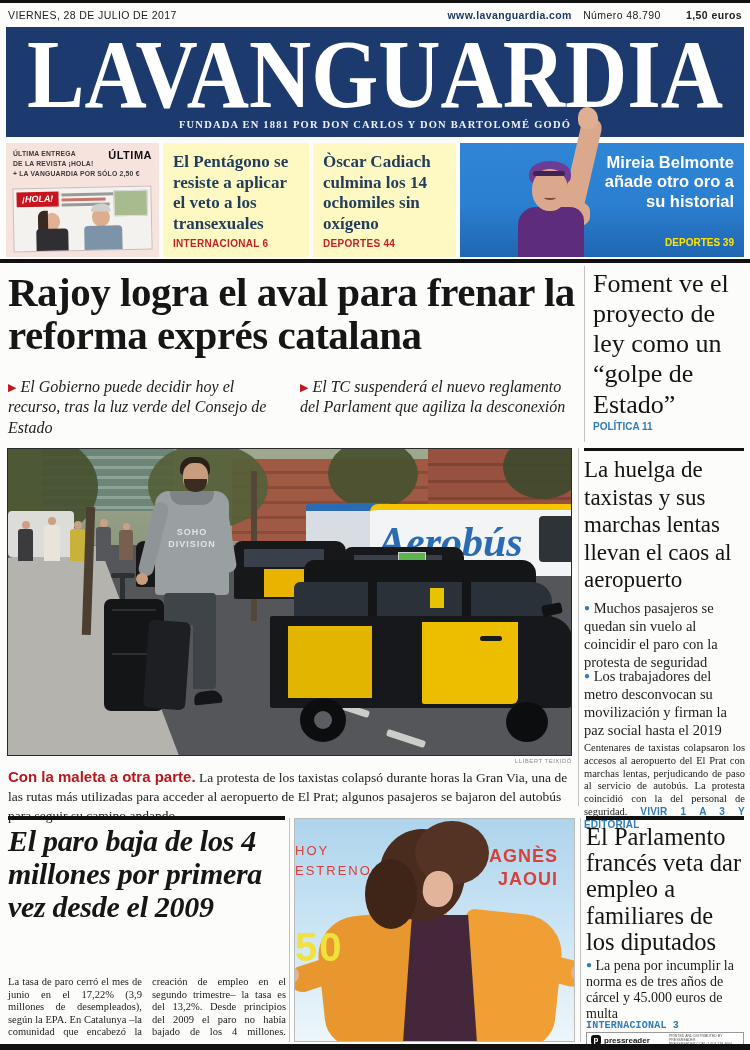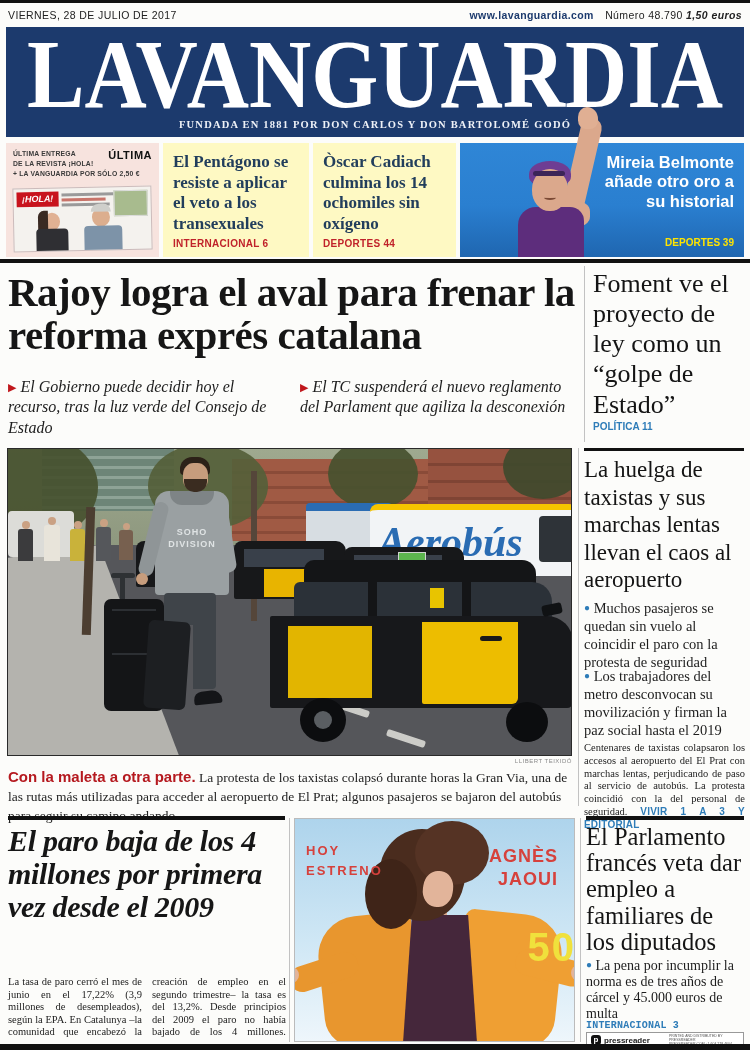--- a/index.html
+++ b/index.html
@@ -14,21 +14,21 @@
   .abs { position:absolute; }
 
   
   #top-rule { left:0; top:0; width:750px; height:3px; background:#111; }
   #topbar { left:8px; top:6px; width:734px; height:18px; font-size:10.5px; color:#222;
             letter-spacing:.4px; }
   #tb-date { position:absolute; left:0; top:3px; }
   #tb-right { position:absolute; right:0; top:3px; }
   #tb-web { color:#1c3a6d; font-weight:bold; }
   #tb-issue { margin-left:8px; }
-  #tb-price { margin-left:0; font-weight:bold;font-style:italic; }
+  #tb-price { margin-left:22px; font-weight:bold; }
 
   
   #masthead { left:6px; top:27px; width:738px; height:110px; background:#1c3a6d; }
   #mast-svg { position:absolute; left:0; top:4px; }
   #mast-svg text { font-family:"Liberation Serif","DejaVu Serif",serif; font-weight:bold;
                    font-size:97px; fill:#ffffff; }
   #mast-founded { position:absolute; left:0; bottom:7px; width:100%; text-align:center;
                   color:#eef1f7; font-size:10.5px; font-weight:bold; letter-spacing:1.2px; }
 
   
@@ -201,25 +201,25 @@
             clip-path:polygon(12% 0,88% 0,100% 100%,0 100%); }
   .cn-card-l { left:26px; top:96px; width:96px; height:130px; background:#e8962e;
                border-radius:40px 10px 0 30px; transform:rotate(-6deg); }
   .cn-card-r { left:164px; top:94px; width:100px; height:132px; background:#ef9f33;
                border-radius:10px 40px 30px 0; transform:rotate(6deg); }
   .cn-arm-l { left:-6px; top:140px; width:70px; height:26px; background:#e8962e;
               border-radius:12px; transform:rotate(-18deg); }
   .cn-arm-r { left:220px; top:136px; width:70px; height:26px; background:#ef9f33;
               border-radius:12px; transform:rotate(14deg); }
   .cn-hand { background:#e2b49a; border-radius:50%; }
-  #cine-tag { left:11px; top:22px; font-family:"Liberation Sans",sans-serif; font-weight:bold;
+  #cine-tag { left:0; top:22px; font-family:"Liberation Sans",sans-serif; font-weight:normal;
               font-size:13px; line-height:1.5; color:#d6413c; letter-spacing:2px; }
   #cine-actress { right:16px; top:26px; text-align:right; font-family:"Liberation Sans",sans-serif;
               font-weight:bold; font-size:18px; line-height:1.25; color:#d6413c; letter-spacing:1px; }
-  #cine-t1 { left:0; top:106px; width:281px; text-align:right;
+  #cine-t1 { left:0; top:106px; width:281px; text-align:left;
              font-family:"Liberation Sans",sans-serif; font-weight:bold; font-size:40px;
              color:#f0e13c; letter-spacing:2px; }
   #cine-t2 { left:0; top:150px; width:281px; text-align:center;
              font-family:"Liberation Sans",sans-serif; font-weight:bold; font-size:31px;
              color:#f0e13c; letter-spacing:1px; }
 
   
   #rule-parl { left:586px; top:816px; width:158px; height:4px; background:#111; }
   #parl-headline { left:586px; top:824px; width:159px; font-size:24.5px; line-height:1.07; color:#141414; }
   #parl-bullet { left:586px; top:958px; width:159px; font-size:14px; line-height:1.15; color:#1d1d1d; }

